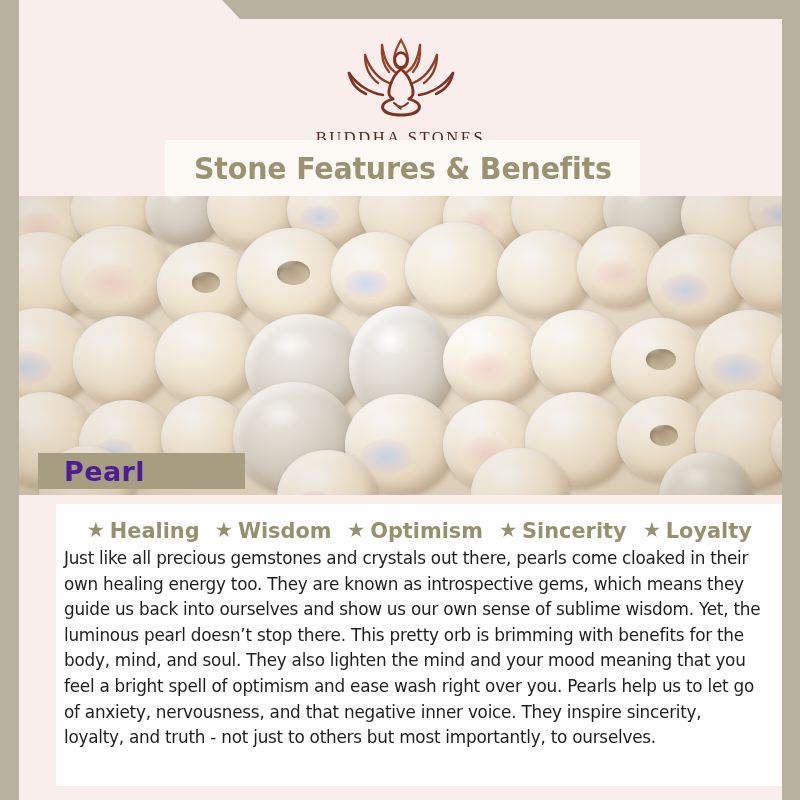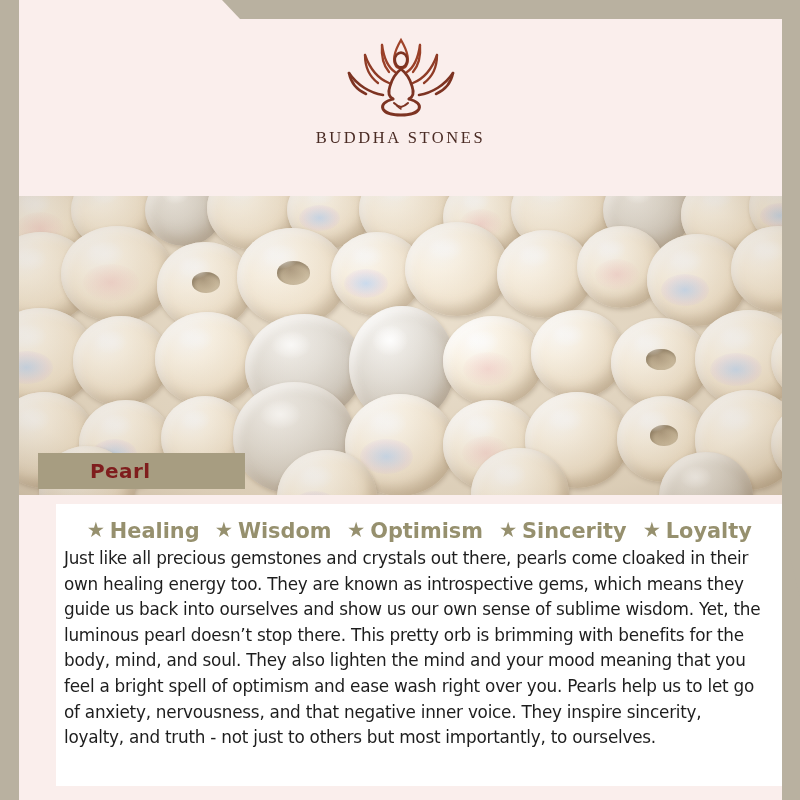--- a/index.html
+++ b/index.html
@@ -145,25 +145,25 @@
   }
 
   
   #pearl-tag {
     position:absolute;
     left:38px; top:453px; width:207px; height:36px;
     background:#a79d81;
     display:flex; align-items:center;
   }
   #pearl-tag-text {
-    margin-left:52px;
-    color:#7f1d1d;
+    margin-left:26px;
+    color:#4c1d95;
     font-family:"DejaVu Sans", sans-serif;
     font-weight:700;
-    font-size:20px;
+    font-size:27px;
     letter-spacing:0.4px;
   }
 
   
   #content {
     position:absolute;
     left:19px; top:495px; width:763px; height:305px;
     background:#faeeec;
   }
   #content-inner {
@@ -252,20 +252,23 @@
 
           <path d="M56 66 C48 68 44 72 46 76 C48 80 56 82 64 82 C72 82 80 80 82 76 C84 72 80 68 72 66" stroke="#7d3322" stroke-width="2.8"></path>
 
           <path d="M57 70 C60 73 64 74 64 74 C64 74 68 73 71 70" stroke="#7d3322" stroke-width="2"></path>
           <path d="M60 73 C62 75 64 76 64 76" stroke="#7d3322" stroke-width="1.6"></path>
         </g>
       </svg>
       <div id="brand">BUDDHA STONES</div>
     </div>
 
+    <div id="title-plate">
+      <div id="title-text">Stone Features &amp; Benefits</div>
+    </div>
   </div>
 
   <div id="photo">
 
     <div class="pearl rose" style="left:-22px; top:-18px; width:96px;  height:86px;"></div>
     <div class="pearl" style="left:52px;  top:-26px; width:88px;  height:80px;"></div>
     <div class="pearl grey" style="left:126px; top:-22px; width:78px;  height:72px;"></div>
     <div class="pearl" style="left:188px; top:-30px; width:94px;  height:84px;"></div>
     <div class="pearl blue" style="left:268px; top:-24px; width:86px;  height:76px;"></div>
     <div class="pearl" style="left:340px; top:-30px; width:98px;  height:86px;"></div>

